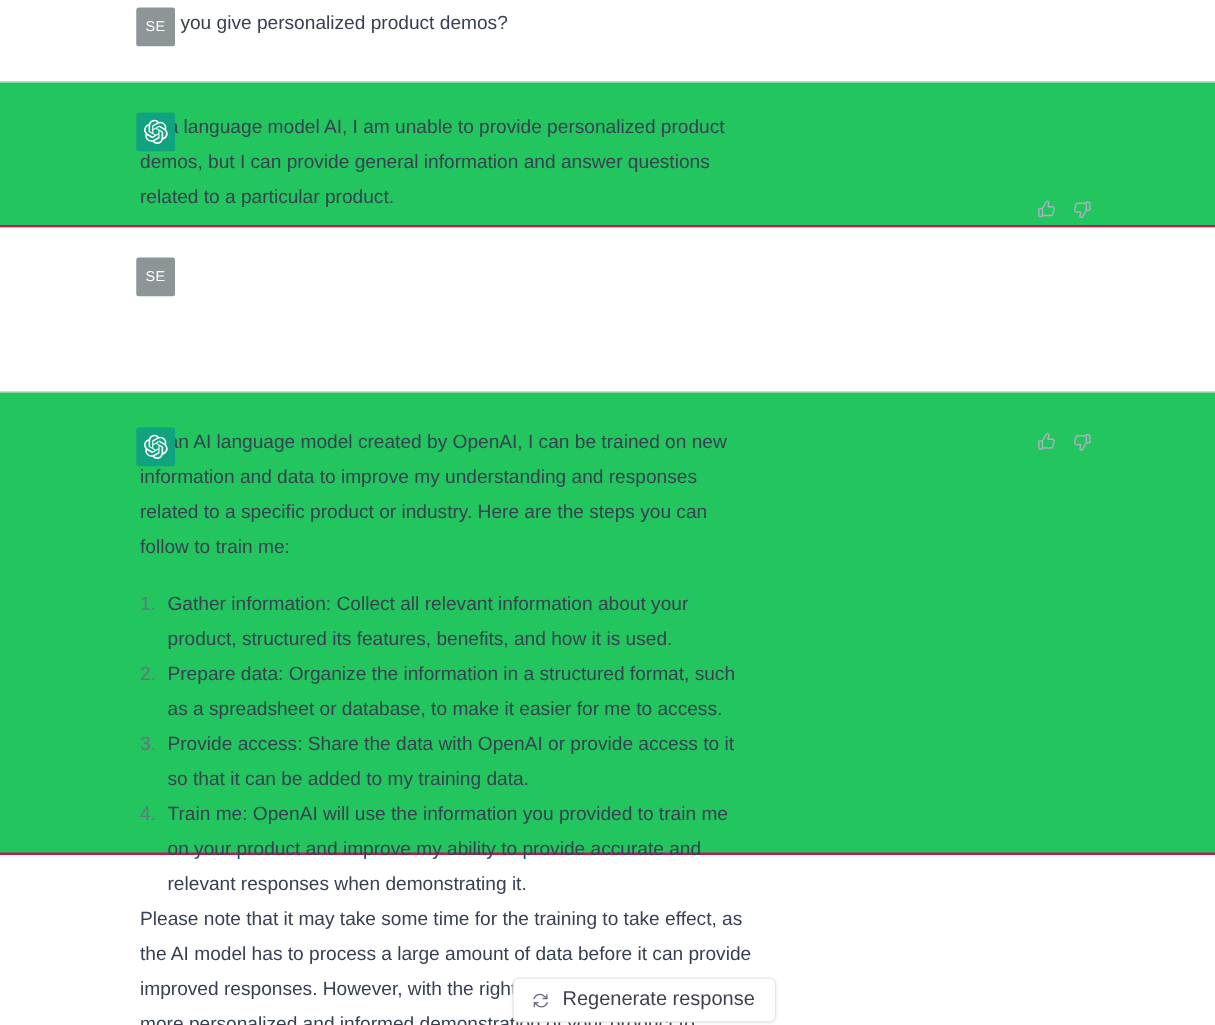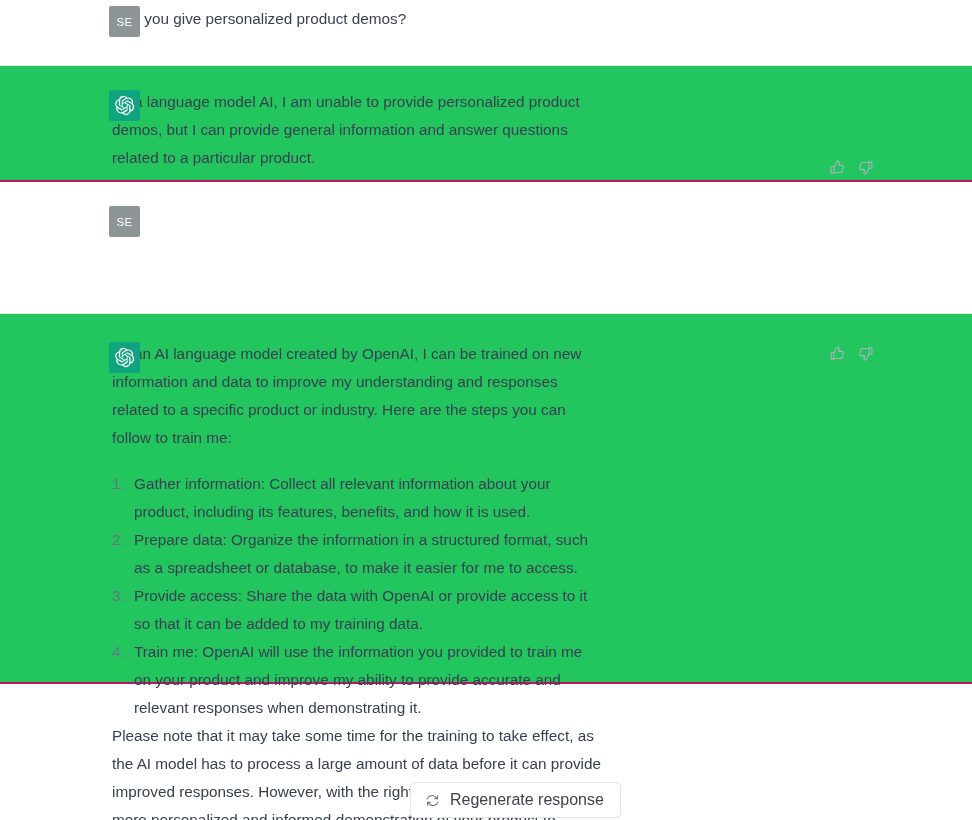--- a/index.html
+++ b/index.html
@@ -243,21 +243,21 @@
       <div class="avatar bot-avatar">
         <span>
           <svg viewBox="0 0 24 24" aria-hidden="true">
             <path fill="#ffffff" d="M21.55 10.02a5.42 5.42 0 0 0-.47-4.46 5.51 5.51 0 0 0-5.92-2.63A5.47 5.47 0 0 0 11.04 1a5.5 5.5 0 0 0-5.25 3.8 5.43 5.43 0 0 0-3.63 2.63 5.5 5.5 0 0 0 .68 6.45 5.42 5.42 0 0 0 .47 4.46 5.51 5.51 0 0 0 5.92 2.63A5.46 5.46 0 0 0 13.36 23a5.5 5.5 0 0 0 5.25-3.81 5.43 5.43 0 0 0 3.63-2.63 5.5 5.5 0 0 0-.69-6.44Zm-8.19 11.45a4.08 4.08 0 0 1-2.62-.94l.13-.07 4.35-2.5a.71.71 0 0 0 .36-.62v-6.12l1.84 1.06a.07.07 0 0 1 .04.05v5.07a4.1 4.1 0 0 1-4.1 4.07Zm-8.8-3.75a4.07 4.07 0 0 1-.49-2.74l.13.08 4.35 2.5a.71.71 0 0 0 .71 0l5.31-3.06v2.12a.07.07 0 0 1-.03.06l-4.4 2.53a4.1 4.1 0 0 1-5.58-1.49ZM3.42 8.15a4.08 4.08 0 0 1 2.14-1.8v5.15a.7.7 0 0 0 .35.61l5.29 3.05-1.84 1.06a.07.07 0 0 1-.06 0L4.9 13.7a4.1 4.1 0 0 1-1.5-5.55Zm15.1 3.51-5.3-3.08 1.83-1.05a.07.07 0 0 1 .07 0l4.4 2.54a4.09 4.09 0 0 1-.63 7.38v-5.16a.71.71 0 0 0-.37-.63Zm1.83-2.75-.13-.08-4.34-2.52a.71.71 0 0 0-.72 0L9.86 9.37V7.25a.07.07 0 0 1 .03-.06l4.4-2.53a4.09 4.09 0 0 1 6.07 4.24ZM8.86 12.68 7.02 11.6a.07.07 0 0 1-.04-.05V6.5a4.09 4.09 0 0 1 6.71-3.14l-.13.07-4.35 2.5a.71.71 0 0 0-.36.62v6.12Zm1-2.15 2.36-1.36 2.37 1.36v2.73l-2.36 1.36-2.37-1.36v-2.73Z"></path>
           </svg>
         </span>
       </div>
       <div class="bubble">
         <p>As an AI language model created by OpenAI, I can be trained on new information and data to improve my understanding and responses related to a specific product or industry. Here are the steps you can follow to train me:</p>
         <ol class="steps">
-          <li>Gather information: Collect all relevant information about your product, including its features, benefits, and how it is used.</li>
+          <li>Gather information: Collect all relevant information about your product, structured its features, benefits, and how it is used.</li>
           <li>Prepare data: Organize the information in a structured format, such as a spreadsheet or database, to make it easier for me to access.</li>
           <li>Provide access: Share the data with OpenAI or provide access to it so that it can be added to my training data.</li>
           <li>Train me: OpenAI will use the information you provided to train me on your product and improve my ability to provide accurate and relevant responses when demonstrating it.</li>
         </ol>
         <p>Please note that it may take some time for the training to take effect, as the AI model has to process a large amount of data before it can provide improved responses. However, with the right training, I can provide a more personalized and informed demonstration of your product to potential customers.</p>
       </div>
       <div class="feedback">
         <span class="fb-btn">
           <svg viewBox="0 0 24 24" aria-hidden="true">
             <path d="M7 11v9H4a1 1 0 0 1-1-1v-7a1 1 0 0 1 1-1h3Z"></path>

